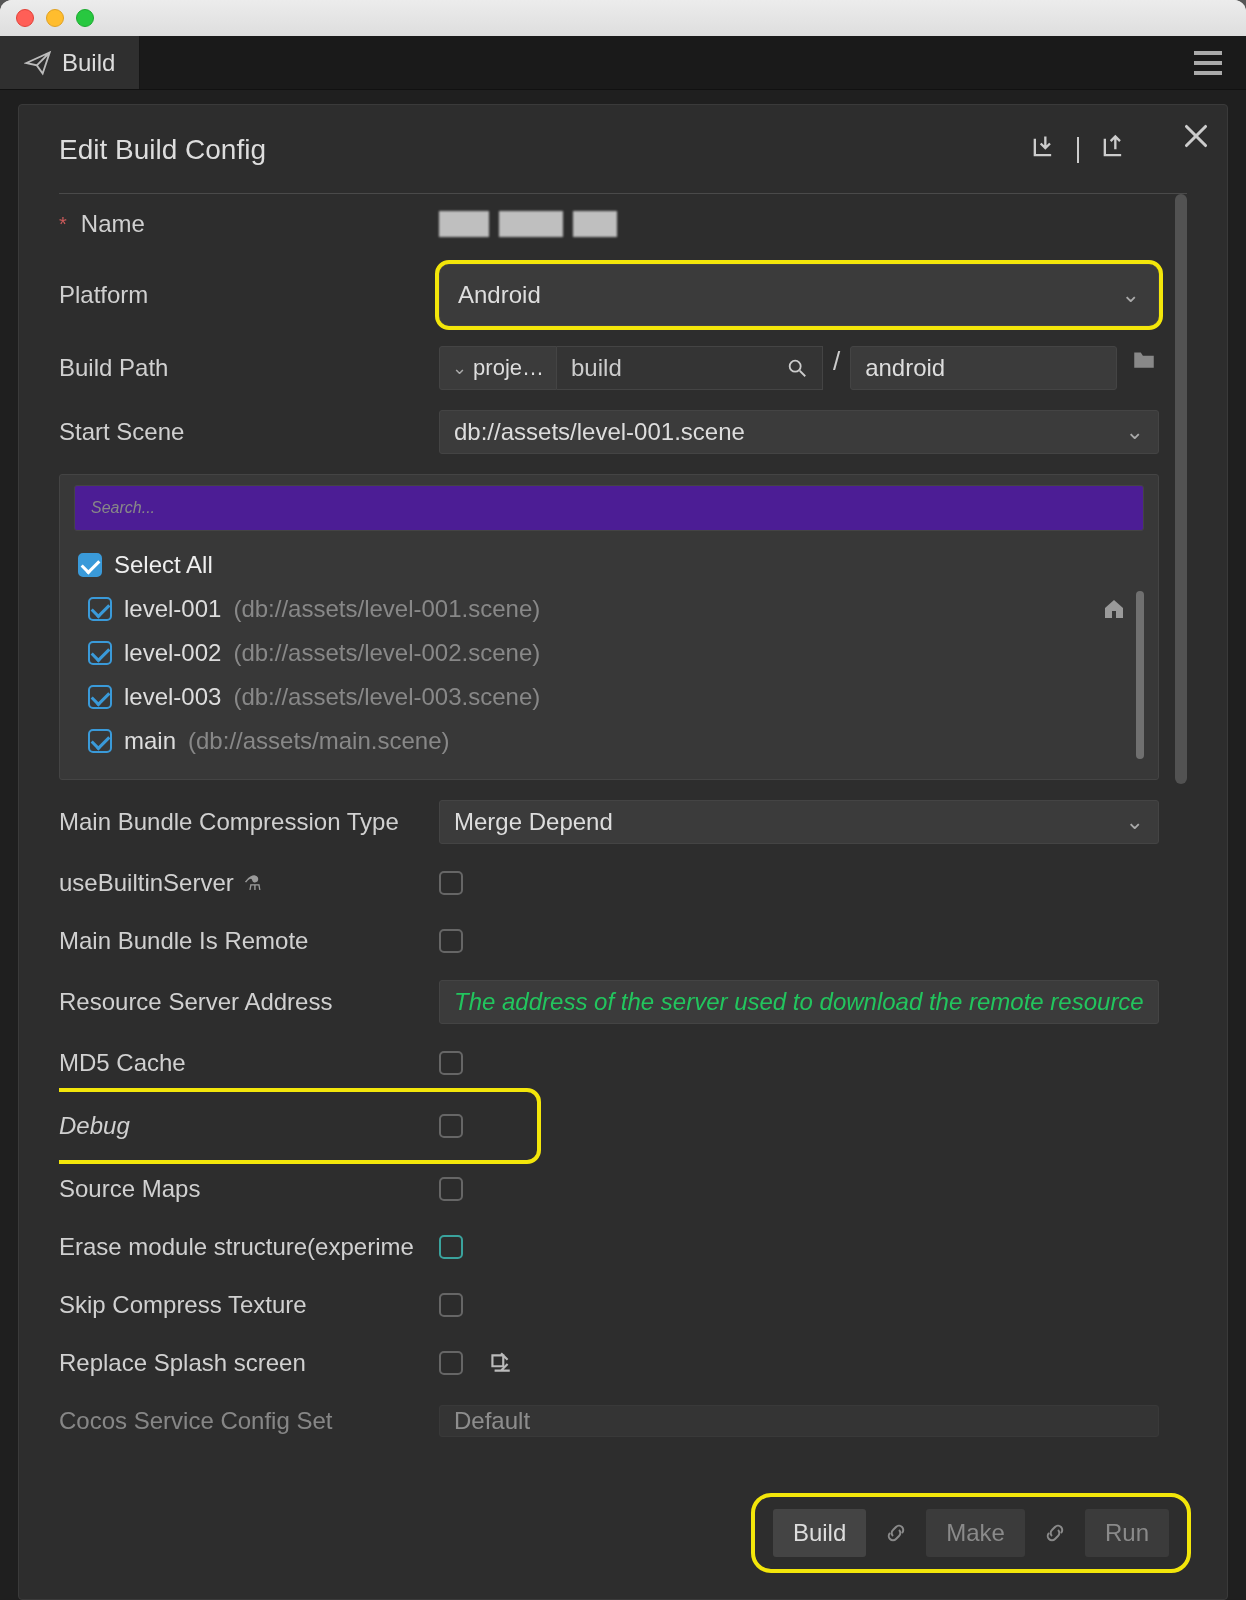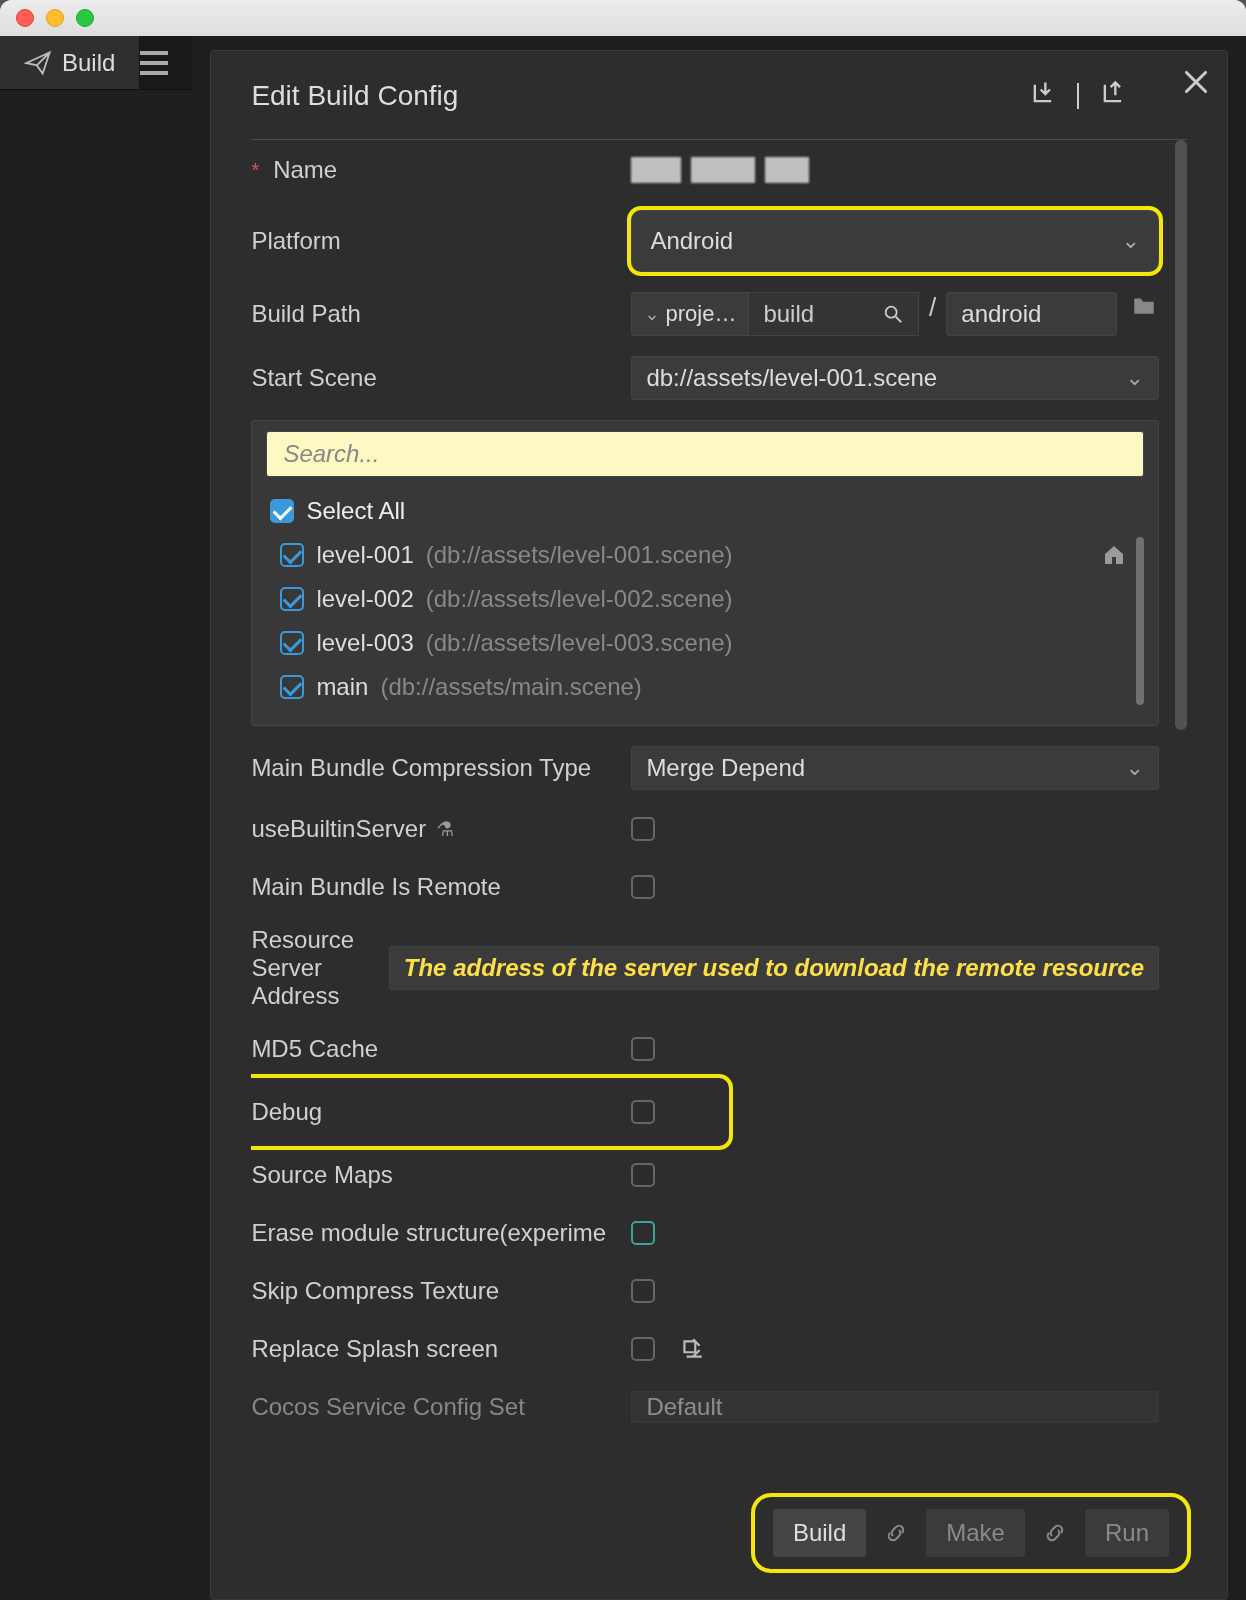--- a/index.html
+++ b/index.html
@@ -38,21 +38,21 @@
     position: absolute; left: 0; right: 0; text-align: center;
     color: #3a3a3a; font-size: 20px; font-weight: 500;
     display: flex; justify-content: center; align-items: center; gap: 6px;
   }
   .mac-title .blur { display:inline-block; width: 28px; height: 18px; background:#5a5a5a; filter: blur(2px); }
 
   .app {
     flex: 1;
     background: #1f1f1f;
     display: flex;
-    flex-direction: row;
+    flex-direction: column;
     position: relative;
     justify-content: flex-end;
   }
 
   
   .tabbar {
     height: 54px;
     background: #1a1a1a;
     display: flex;
     align-items: stretch;
@@ -156,29 +156,29 @@
     height: 44px;
     background: #3b3b3b;
     border: 1px solid #444;
     border-radius: 3px;
     color: #ddd;
     padding: 0 14px;
     font-size: 24px;
     display: flex; align-items: center;
     width: 100%;
   }
-  .input.placeholder { color: #fde047; font-style: italic; font-weight: bold; }
+  .input.placeholder { color: #22c55e; font-style: italic; }
   .select { justify-content: space-between; }
   .select .caret { font-size: 22px; color: #aaa; }
 
   .highlight {
     outline: 4px solid #f3e60a;
     border-radius: 10px;
   }
-  .row.highlight { padding: 20px 12px; margin-left: -12px; }
+  .row.highlight { padding: 20px 12px; margin-left: -12px; font-style: italic; }
 
   .buildpath-group {
     display: flex; width: 100%; gap: 0;
   }
   .bp-proj {
     display:flex; align-items:center; gap:6px;
     background:#3b3b3b; border:1px solid #444;
     height:44px; padding:0 12px; border-radius:3px 0 0 3px;
     color:#ddd; font-size:22px; overflow:hidden;
   }
@@ -198,23 +198,23 @@
   }
   .bp-folder { margin-left: 12px; width:30px; height:26px; }
   .bp-folder svg { width:100%; height:100%; fill:#888; }
 
   .scenes-box {
     background:#383838; border:1px solid #444;
     border-radius:3px; width:100%;
     padding:10px 14px 16px 14px;
   }
   .scenes-search {
-    height:46px; background:#fef9c3; border:1px solid #444;
+    height:46px; background:#4c1d95; border:1px solid #444;
     border-radius:3px; padding:0 16px;
-    color:#888; font-style:italic; font-size:24px;
+    color:#888; font-style:italic; font-size:16px;
     display:flex; align-items:center; margin-bottom:12px;
   }
   .chk-row {
     display:flex; align-items:center; gap:12px;
     padding:8px 4px; font-size:24px;
   }
   .scene-list {
     position: relative;
     padding-right: 14px;
     padding-left: 10px;

